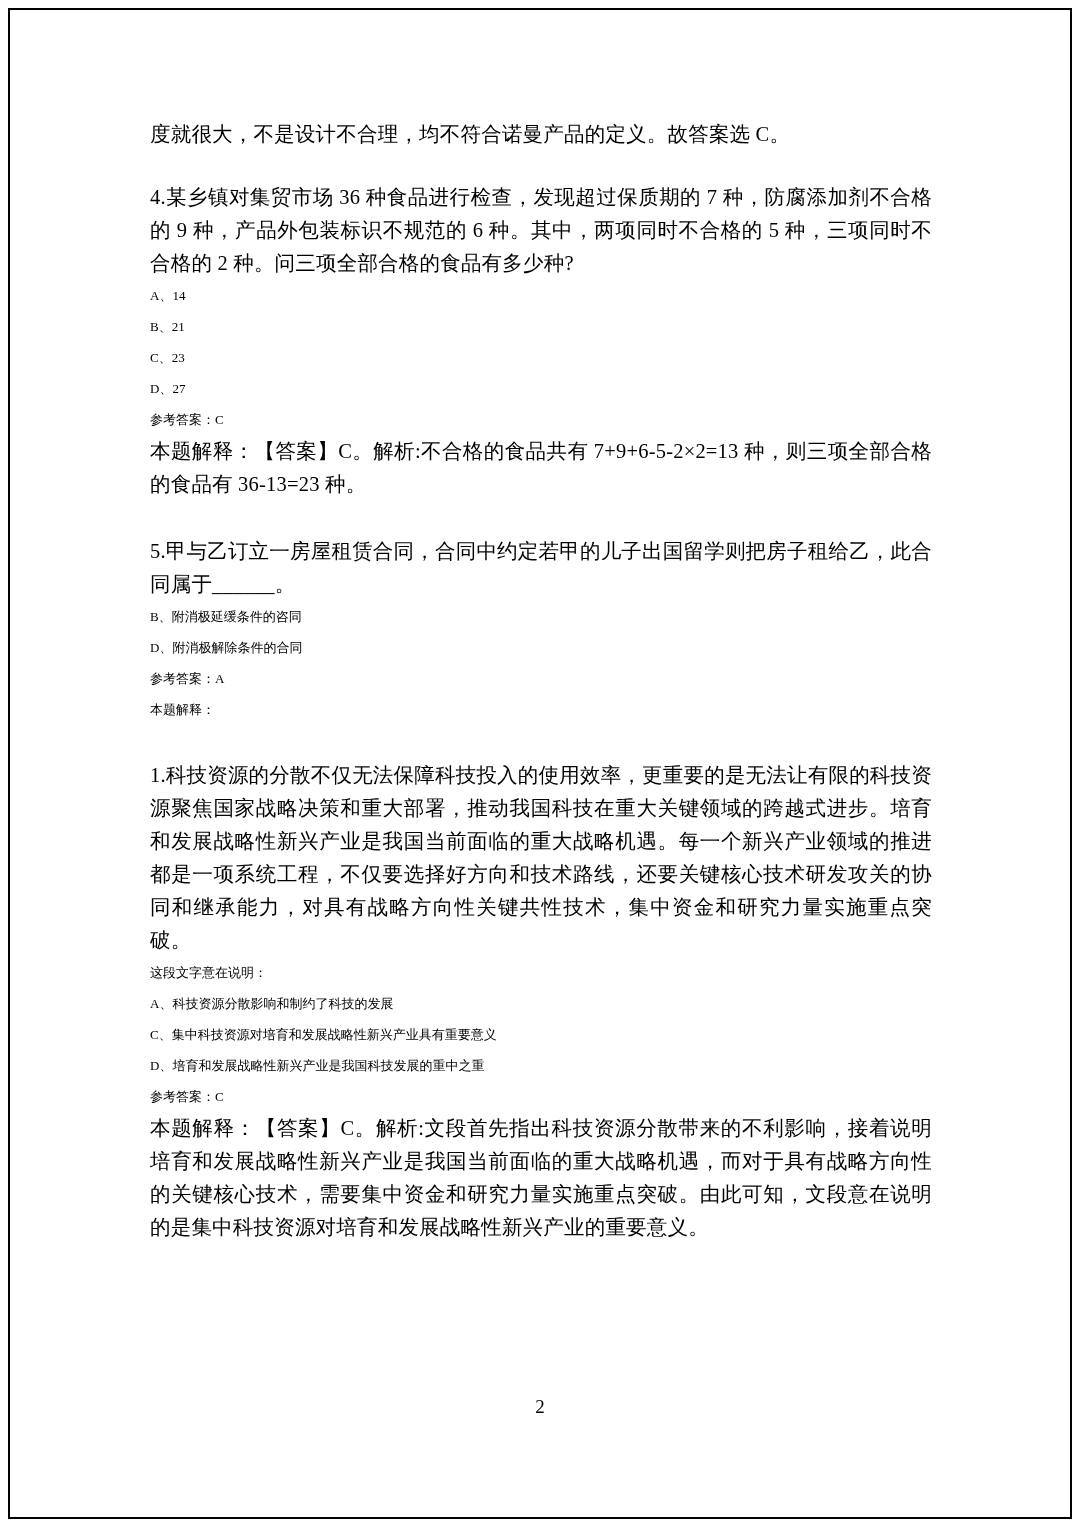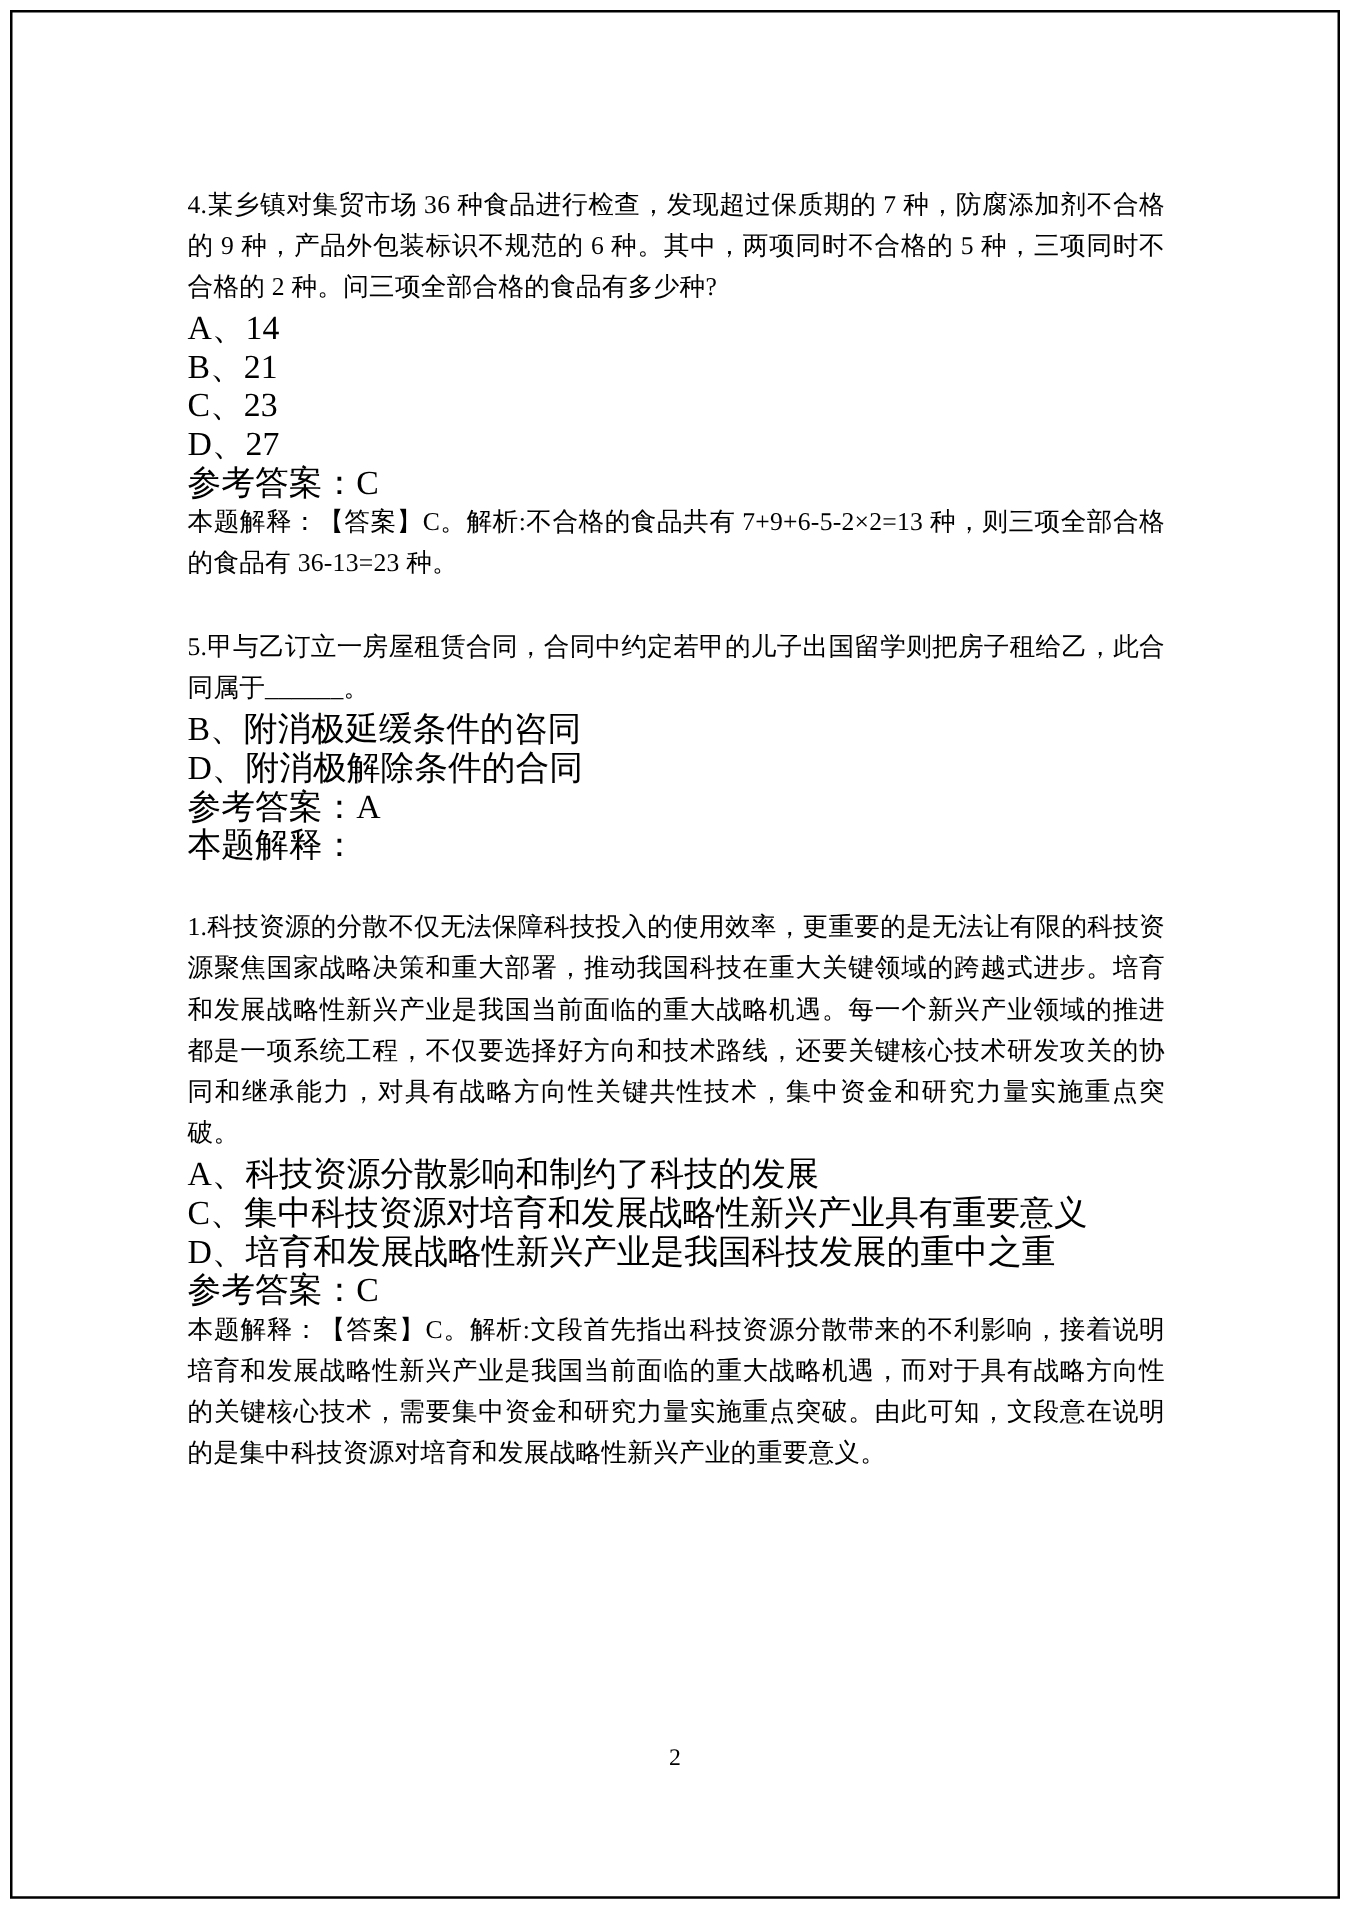--- a/index.html
+++ b/index.html
@@ -40,21 +40,21 @@
     font-size: 20.5px;
     line-height: 33px;
     text-align: justify;
     text-justify: inter-ideograph;
     margin: 0;
     letter-spacing: 0.2px;
   }
   .gap-md { height: 30px; }
   .gap-lg { height: 34px; }
   .opt {
-    font-size: 27px;
+    font-size: 13px;
     line-height: 31px;
     margin: 0;
   }
   .page-number {
     position: absolute;
     left: 0;
     right: 0;
     top: 1396px;
     text-align: center;
     font-size: 19px;
@@ -62,20 +62,21 @@
   }
 </style>
 </head>
 <body>
 
 <div class="page">
   <div class="border-frame"></div>
 
   <div class="content">
 
+    <p class="para">度就很大，不是设计不合理，均不符合诺曼产品的定义。故答案选 C。</p>
 
     <div class="gap-md"></div>
 
     <p class="para">4.某乡镇对集贸市场 36 种食品进行检查，发现超过保质期的 7 种，防腐添加剂不合格的 9 种，产品外包装标识不规范的 6 种。其中，两项同时不合格的 5 种，三项同时不合格的 2 种。问三项全部合格的食品有多少种?</p>
     <p class="opt">A、14</p>
     <p class="opt">B、21</p>
     <p class="opt">C、23</p>
     <p class="opt">D、27</p>
     <p class="opt">参考答案：C</p>
     <p class="para">本题解释：【答案】C。解析:不合格的食品共有 7+9+6-5-2×2=13 种，则三项全部合格的食品有 36-13=23 种。</p>
@@ -84,20 +85,21 @@
 
     <p class="para">5.甲与乙订立一房屋租赁合同，合同中约定若甲的儿子出国留学则把房子租给乙，此合同属于______。</p>
     <p class="opt">B、附消极延缓条件的咨同</p>
     <p class="opt">D、附消极解除条件的合同</p>
     <p class="opt">参考答案：A</p>
     <p class="opt">本题解释：</p>
 
     <div class="gap-lg"></div>
 
     <p class="para">1.科技资源的分散不仅无法保障科技投入的使用效率，更重要的是无法让有限的科技资源聚焦国家战略决策和重大部署，推动我国科技在重大关键领域的跨越式进步。培育和发展战略性新兴产业是我国当前面临的重大战略机遇。每一个新兴产业领域的推进都是一项系统工程，不仅要选择好方向和技术路线，还要关键核心技术研发攻关的协同和继承能力，对具有战略方向性关键共性技术，集中资金和研究力量实施重点突破。</p>
+    <p class="opt">这段文字意在说明：</p>
     <p class="opt">A、科技资源分散影响和制约了科技的发展</p>
     <p class="opt">C、集中科技资源对培育和发展战略性新兴产业具有重要意义</p>
     <p class="opt">D、培育和发展战略性新兴产业是我国科技发展的重中之重</p>
     <p class="opt">参考答案：C</p>
     <p class="para">本题解释：【答案】C。解析:文段首先指出科技资源分散带来的不利影响，接着说明培育和发展战略性新兴产业是我国当前面临的重大战略机遇，而对于具有战略方向性的关键核心技术，需要集中资金和研究力量实施重点突破。由此可知，文段意在说明的是集中科技资源对培育和发展战略性新兴产业的重要意义。</p>
 
   </div>
 
   <div class="page-number">2</div>
 </div>

